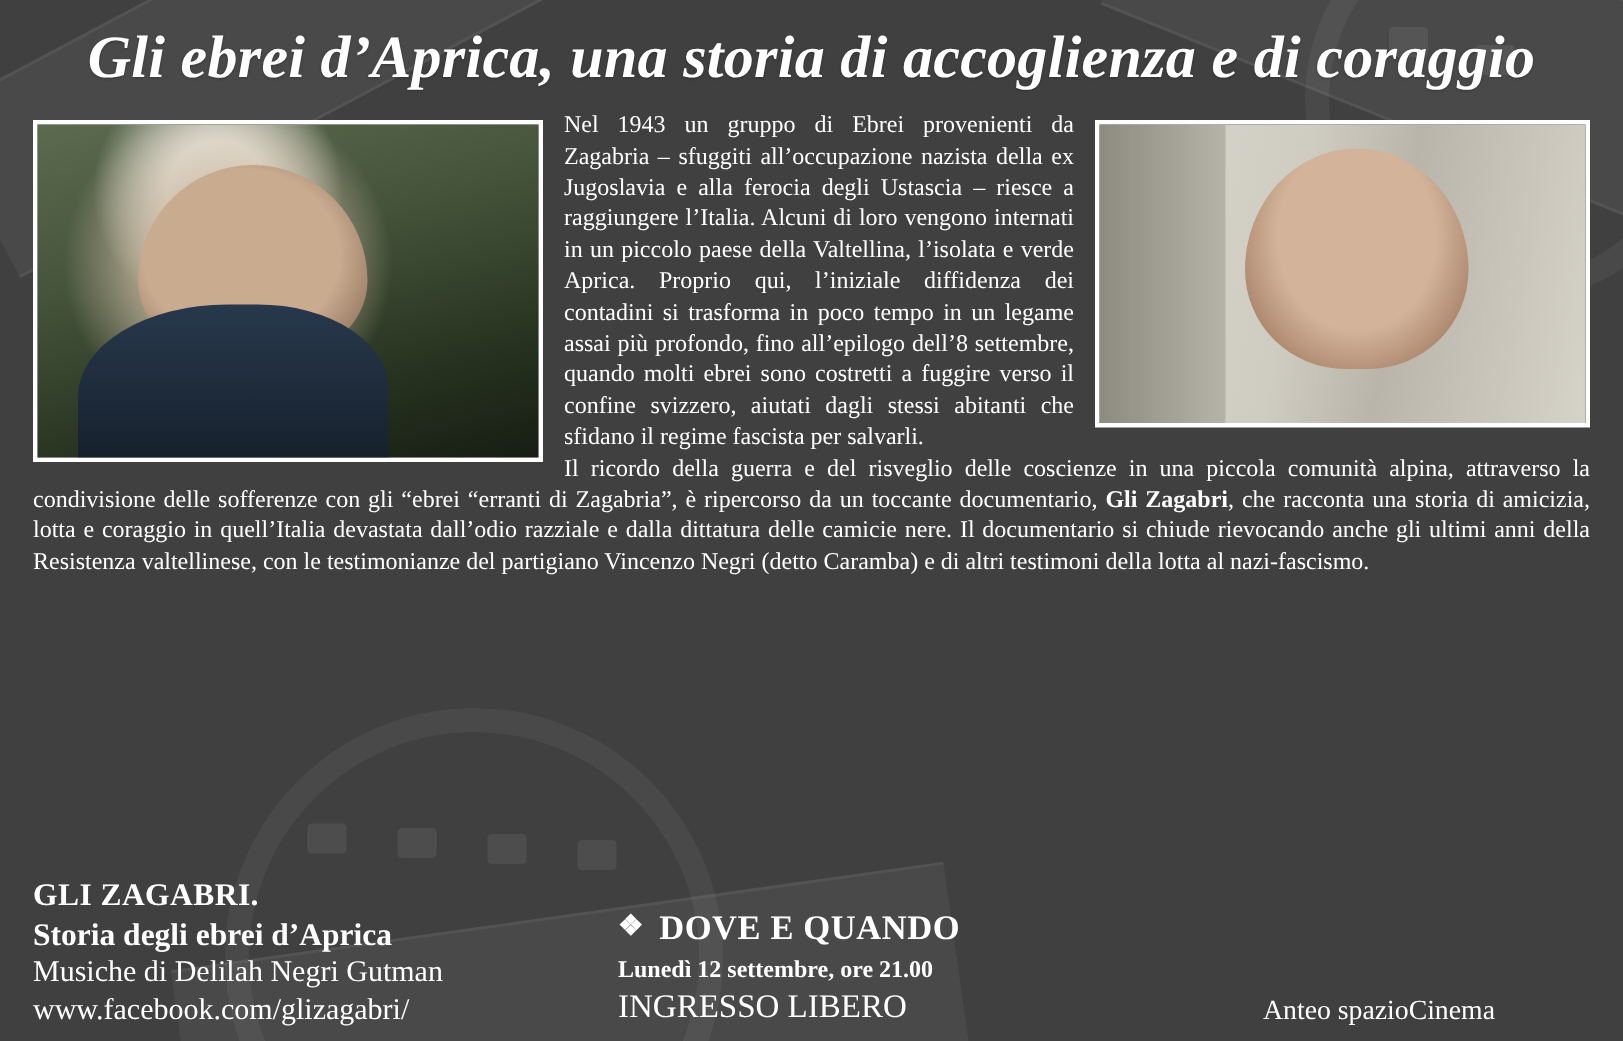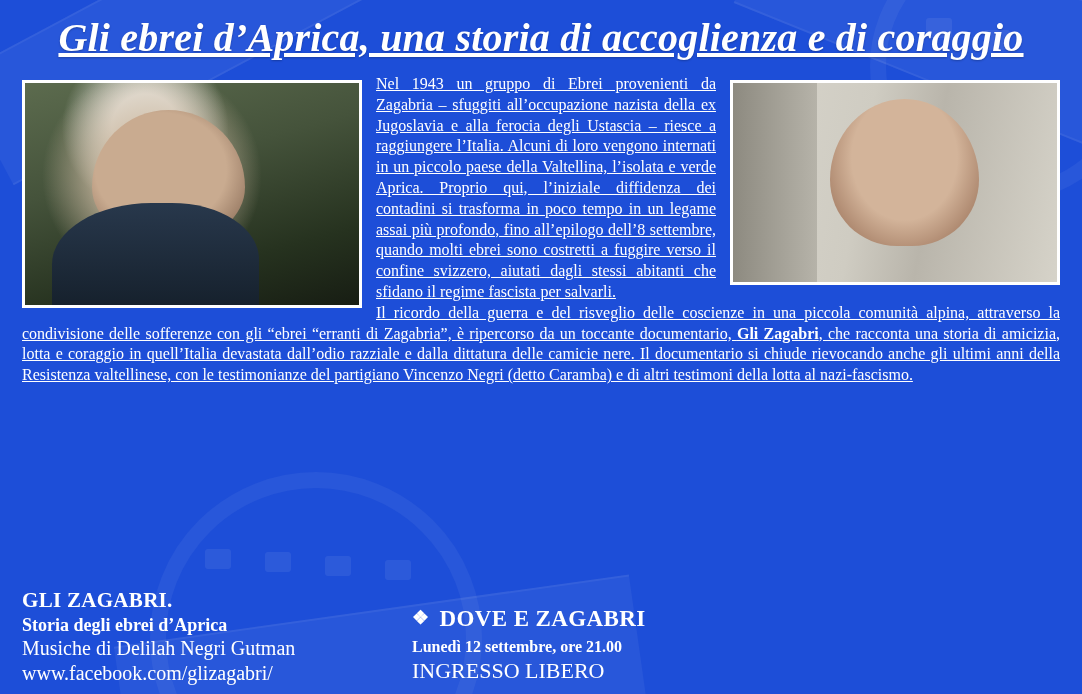--- a/index.html
+++ b/index.html
@@ -10,25 +10,24 @@
     width: 1082px;
     height: 694px;
     background: #ffffff;
     font-family: "Liberation Serif", serif;
     overflow: hidden;
   }
   #poster {
     position: relative;
     width: 1082px;
     height: 694px;
-    background: #1d4ed8;
+    background: #404040;
     overflow: hidden;
     color: #ffffff;
     box-sizing: border-box;
-    text-decoration: underline;
   }
   .film-band {
     position: absolute;
     pointer-events: none;
     background: rgba(255,255,255,0.05);
     border-top: 2px solid rgba(255,255,255,0.06);
     border-bottom: 2px solid rgba(255,255,255,0.06);
   }
   .perf {
     position: absolute;
@@ -156,21 +155,21 @@
     width: 370px;
   }
   .col-left .l1 {
     font-weight: bold;
     font-size: 21px;
     line-height: 1.22;
     letter-spacing: 0.3px;
   }
   .col-left .l2 {
     font-weight: bold;
-    font-size: 18px;
+    font-size: 21px;
     line-height: 1.25;
   }
   .col-left .l3,
   .col-left .l4,
   .col-left .l5 {
     font-size: 20px;
     line-height: 1.25;
   }
   .col-mid {
     width: 430px;
@@ -264,23 +263,24 @@
     <div class="col-left">
       <div class="l1">GLI ZAGABRI.</div>
       <div class="l2">Storia degli ebrei d’Aprica</div>
       <div class="l4">Musiche di Delilah Negri Gutman</div>
       <div class="l5">www.facebook.com/glizagabri/</div>
     </div>
 
     <div class="col-mid">
       <div class="dove">
         <span class="diamond-icon">❖</span>
-        <span>DOVE E ZAGABRI</span>
+        <span>DOVE E QUANDO</span>
       </div>
       <div class="when">Lunedì 12 settembre, ore 21.00</div>
       <div class="entry">INGRESSO LIBERO</div>
     </div>
 
     <div class="col-right">
+      <div>Anteo spazioCinema</div>
     </div>
 
   </div>
 </div>
 
 </body></html>

